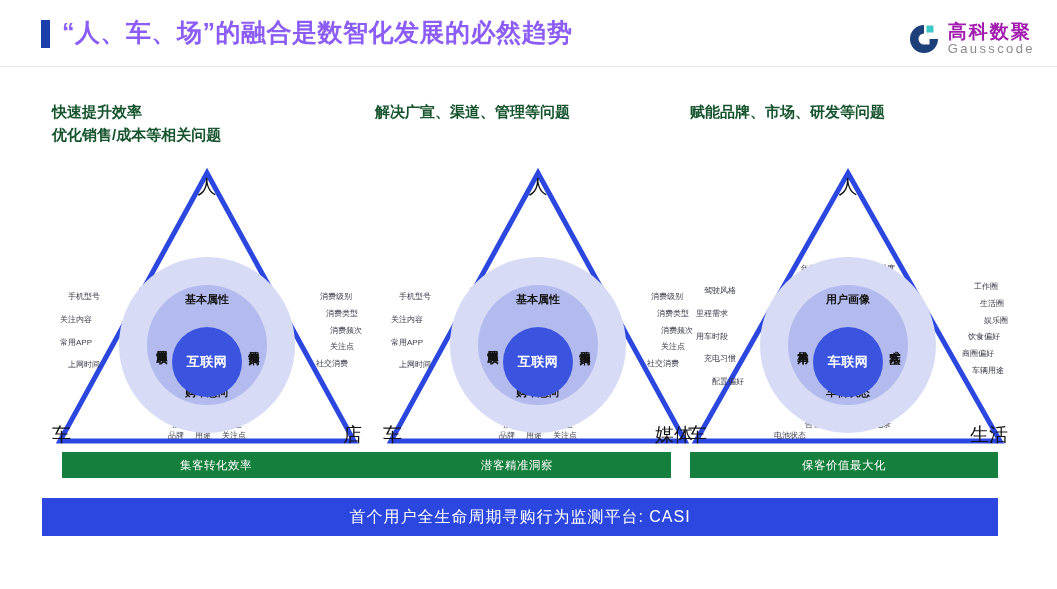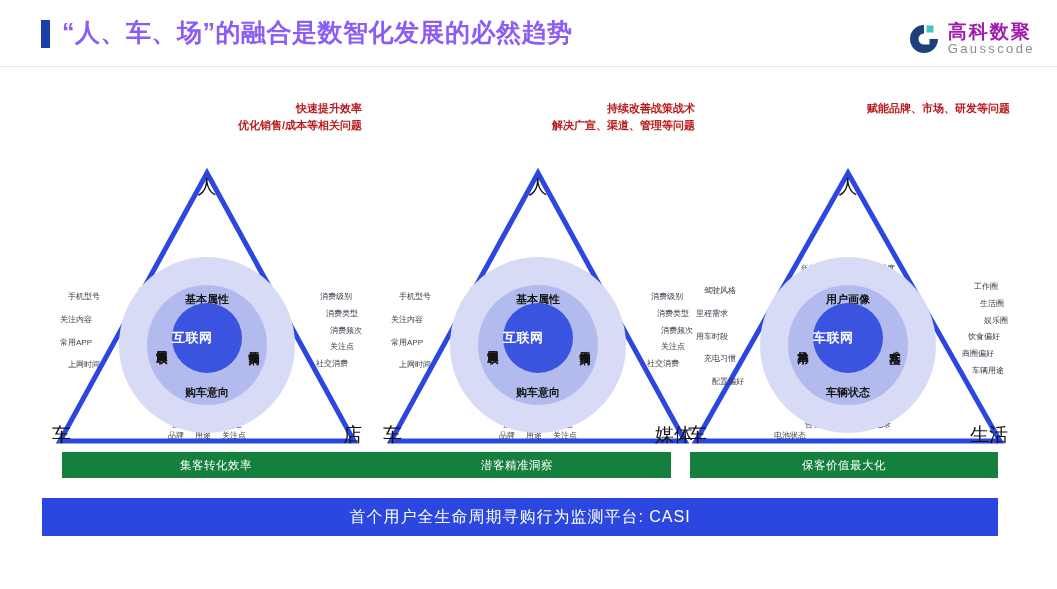--- a/index.html
+++ b/index.html
@@ -24,22 +24,22 @@
   }
   .logo { position: absolute; right: 22px; top: 18px; height: 42px; display: flex; align-items: center; }
   .logo-mark { position: relative; width: 34px; height: 34px; margin-right: 7px; }
   .logo-words { display: flex; flex-direction: column; justify-content: center; }
   .logo-cn { font-size: 19px; font-weight: bold; color: #a21caf; letter-spacing: 2px; line-height: 1.05; }
   .logo-en { font-size: 13px; color: #8a8a8a; letter-spacing: 2.4px; line-height: 1.15; }
   .header-rule { position: absolute; left: 0; top: 66px; width: 1057px; height: 1px; background: #e3e6ef; }
 
   
   .col-head {
-    position: absolute; text-align: right;
-    font-size: 11px; font-weight: bold; color: #b91c1c; line-height: 1.55;
+    position: absolute; text-align: left;
+    font-size: 15px; font-weight: bold; color: #14532d; line-height: 1.55;
     white-space: nowrap;
   }
 
   
   .panel { position: absolute; top: 165px; width: 310px; height: 285px; }
   .panel.p1 { left: 52px; }
   .panel.p2 { left: 383px; }
   .panel.p3 { left: 688px; width: 320px; }
 
   .tri-svg { position: absolute; left: 0; top: 0; }
@@ -60,23 +60,23 @@
   }
   .ring-outer {
     position: absolute; inset: 0; border-radius: 50%;
     background: #d7dbf5;
   }
   .ring-mid {
     position: absolute; left: 28px; top: 28px; width: 120px; height: 120px;
     border-radius: 50%; background: #b3bbee;
   }
   .core {
-    position: absolute; left: 53px; top: 46px; width: 70px; height: 70px;
+    position: absolute; left: 53px; top: 70px; width: 70px; height: 70px;
     border-radius: 50%; background: #3b54e0;
-    display: flex; align-items: center; justify-content: flex-start;
+    display: flex; align-items: center; justify-content: center;
   }
   .core-label { color: #fff; font-size: 13px; font-weight: bold; letter-spacing: .5px; }
 
   
   .ring-lab { position: absolute; font-size: 11px; font-weight: bold; color: #141414; white-space: nowrap; }
   .ring-lab.top { left: 50%; top: 35px; transform: translateX(-50%); }
   .ring-lab.bot { left: 50%; bottom: 33px; transform: translateX(-50%); }
   .ring-lab.left {
     left: 35px; top: 50%; transform: translateY(-50%);
     writing-mode: vertical-rl; text-orientation: upright; letter-spacing: -1px;
@@ -165,21 +165,20 @@
       </div>
     </div>
     <div class="header-rule"></div>
   </div>
 
   <div class="col-head" style="left:52px; top:100px; width:310px;">
     <div>快速提升效率</div>
     <div>优化销售/成本等相关问题</div>
   </div>
   <div class="col-head" style="left:375px; top:100px; width:320px;">
-    <div>持续改善战策战术</div>
     <div>解决广宣、渠道、管理等问题</div>
   </div>
   <div class="col-head" style="left:690px; top:100px; width:320px;">
     <div>赋能品牌、市场、研发等问题</div>
   </div>
 
   <div class="panel p1">
     <svg class="tri-svg" width="310" height="285">
       <polygon points="155,8 302,276 8,276" fill="none" stroke="#2b47e0" stroke-width="5"></polygon>
     </svg>

